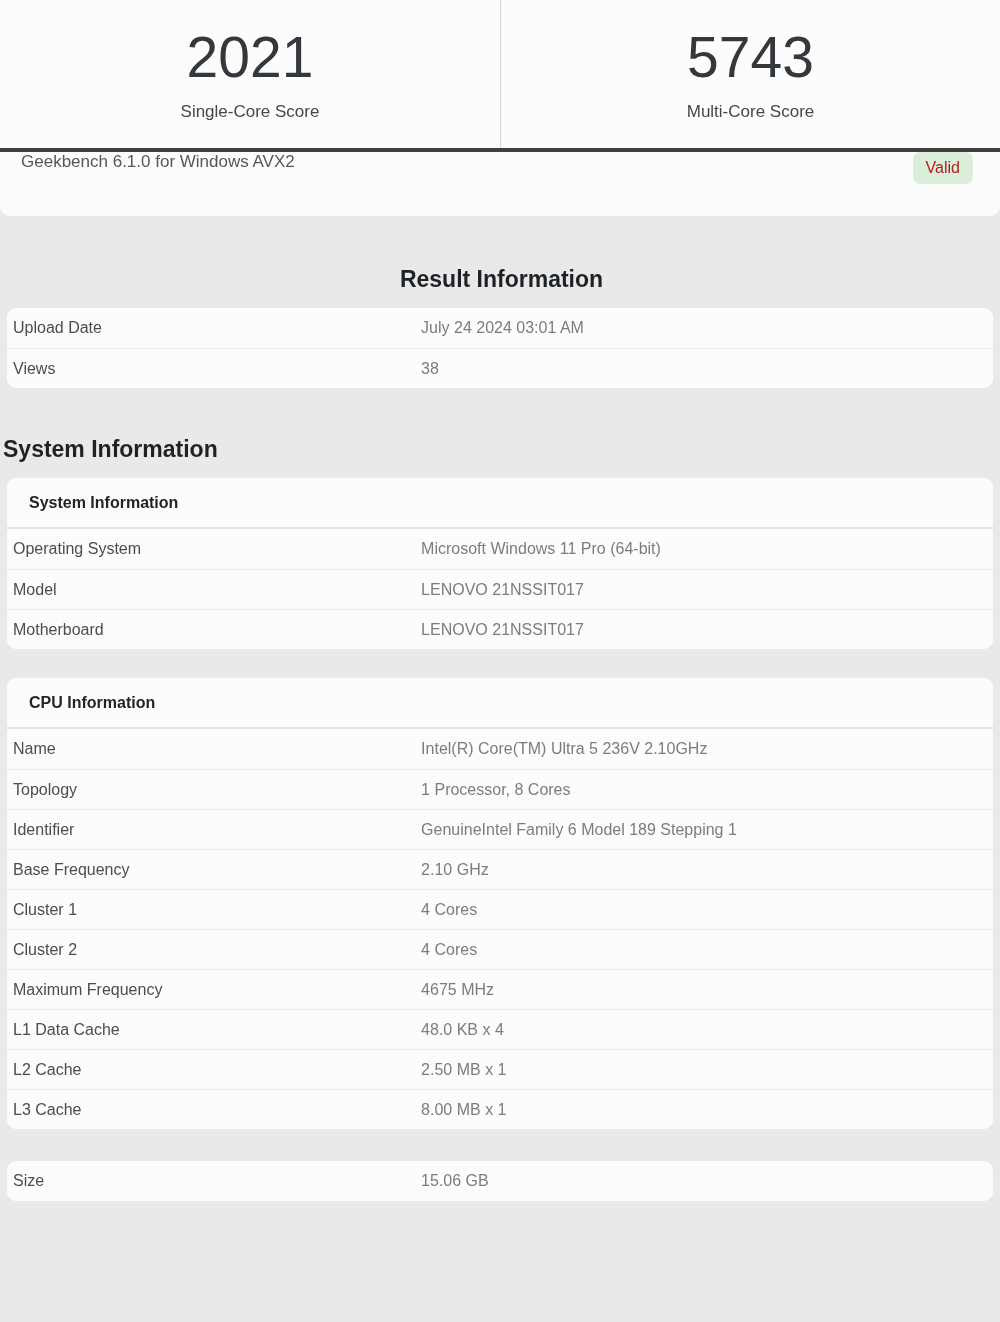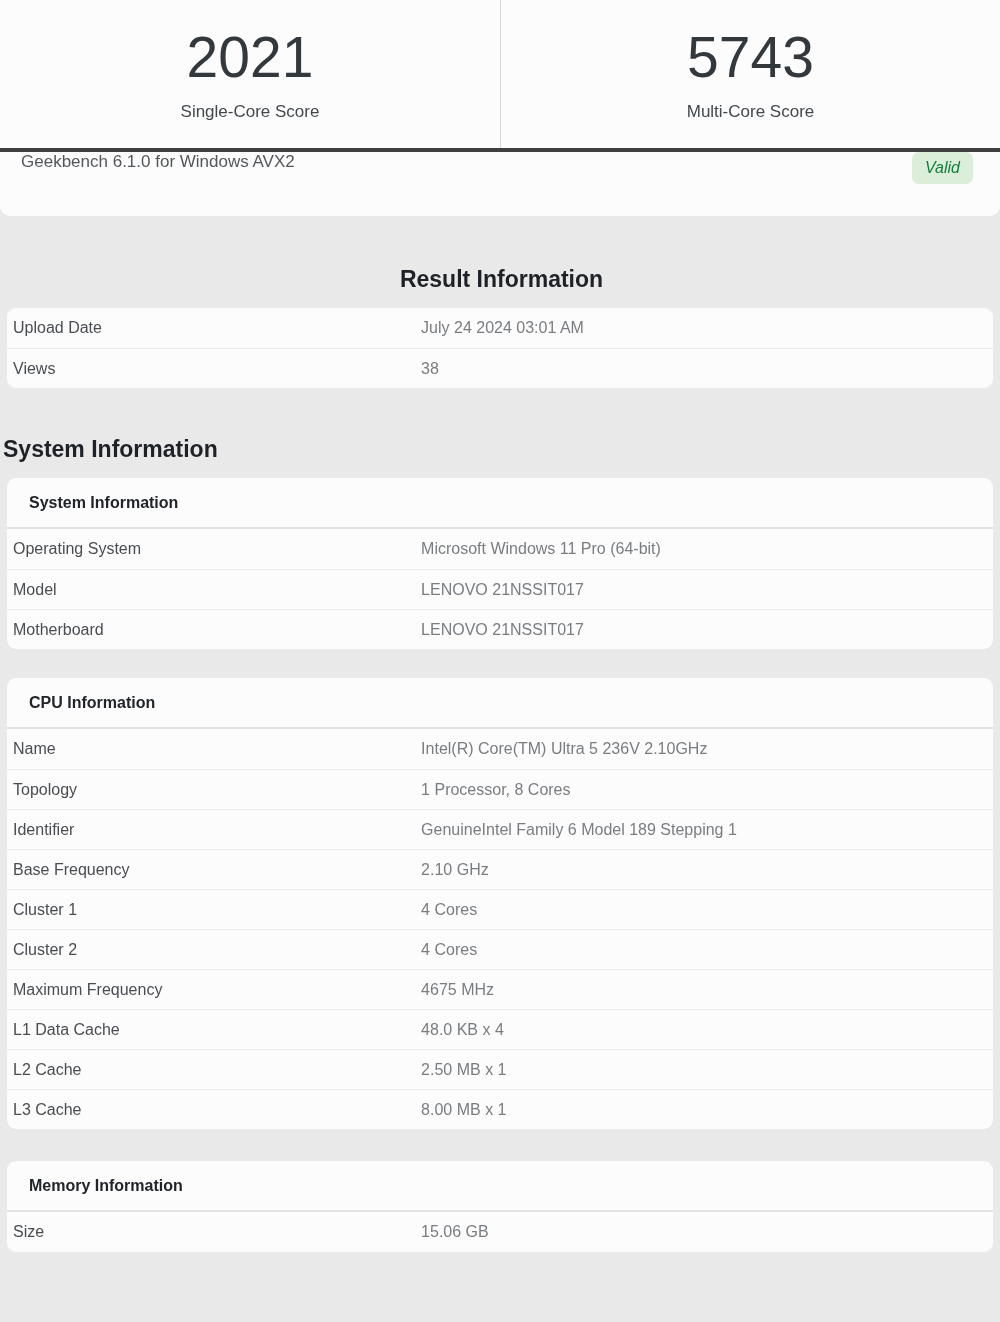--- a/index.html
+++ b/index.html
@@ -49,25 +49,24 @@
     align-items: flex-start;
     padding: 0 27px 0 21px;
   }
   .version-text {
     font-size: 17px;
     color: #54585c;
   }
   .badge {
     margin-left: auto;
     background: #daeeda;
-    color: #15803d;
+    color: #b91c1c;
     font-size: 16px;
     padding: 7px 13px;
     border-radius: 7px;
-    font-style: italic;
   }
 
   
   .section-heading {
     font-size: 23px;
     font-weight: 700;
     color: #1e2226;
     margin-left: 3px;
     line-height: 27px;
   }
@@ -198,20 +197,19 @@
       <div class="cell-label">L2 Cache</div>
       <div class="cell-value">2.50 MB x 1</div>
     </div>
     <div class="data-row">
       <div class="cell-label">L3 Cache</div>
       <div class="cell-value">8.00 MB x 1</div>
     </div>
   </div>
 
   <div class="card mt-card4">
-    <div class="table-header">Memory Information</div>
     <div class="data-row">
       <div class="cell-label">Size</div>
       <div class="cell-value">15.06 GB</div>
     </div>
   </div>
 
 </div>
 
 </body></html>

